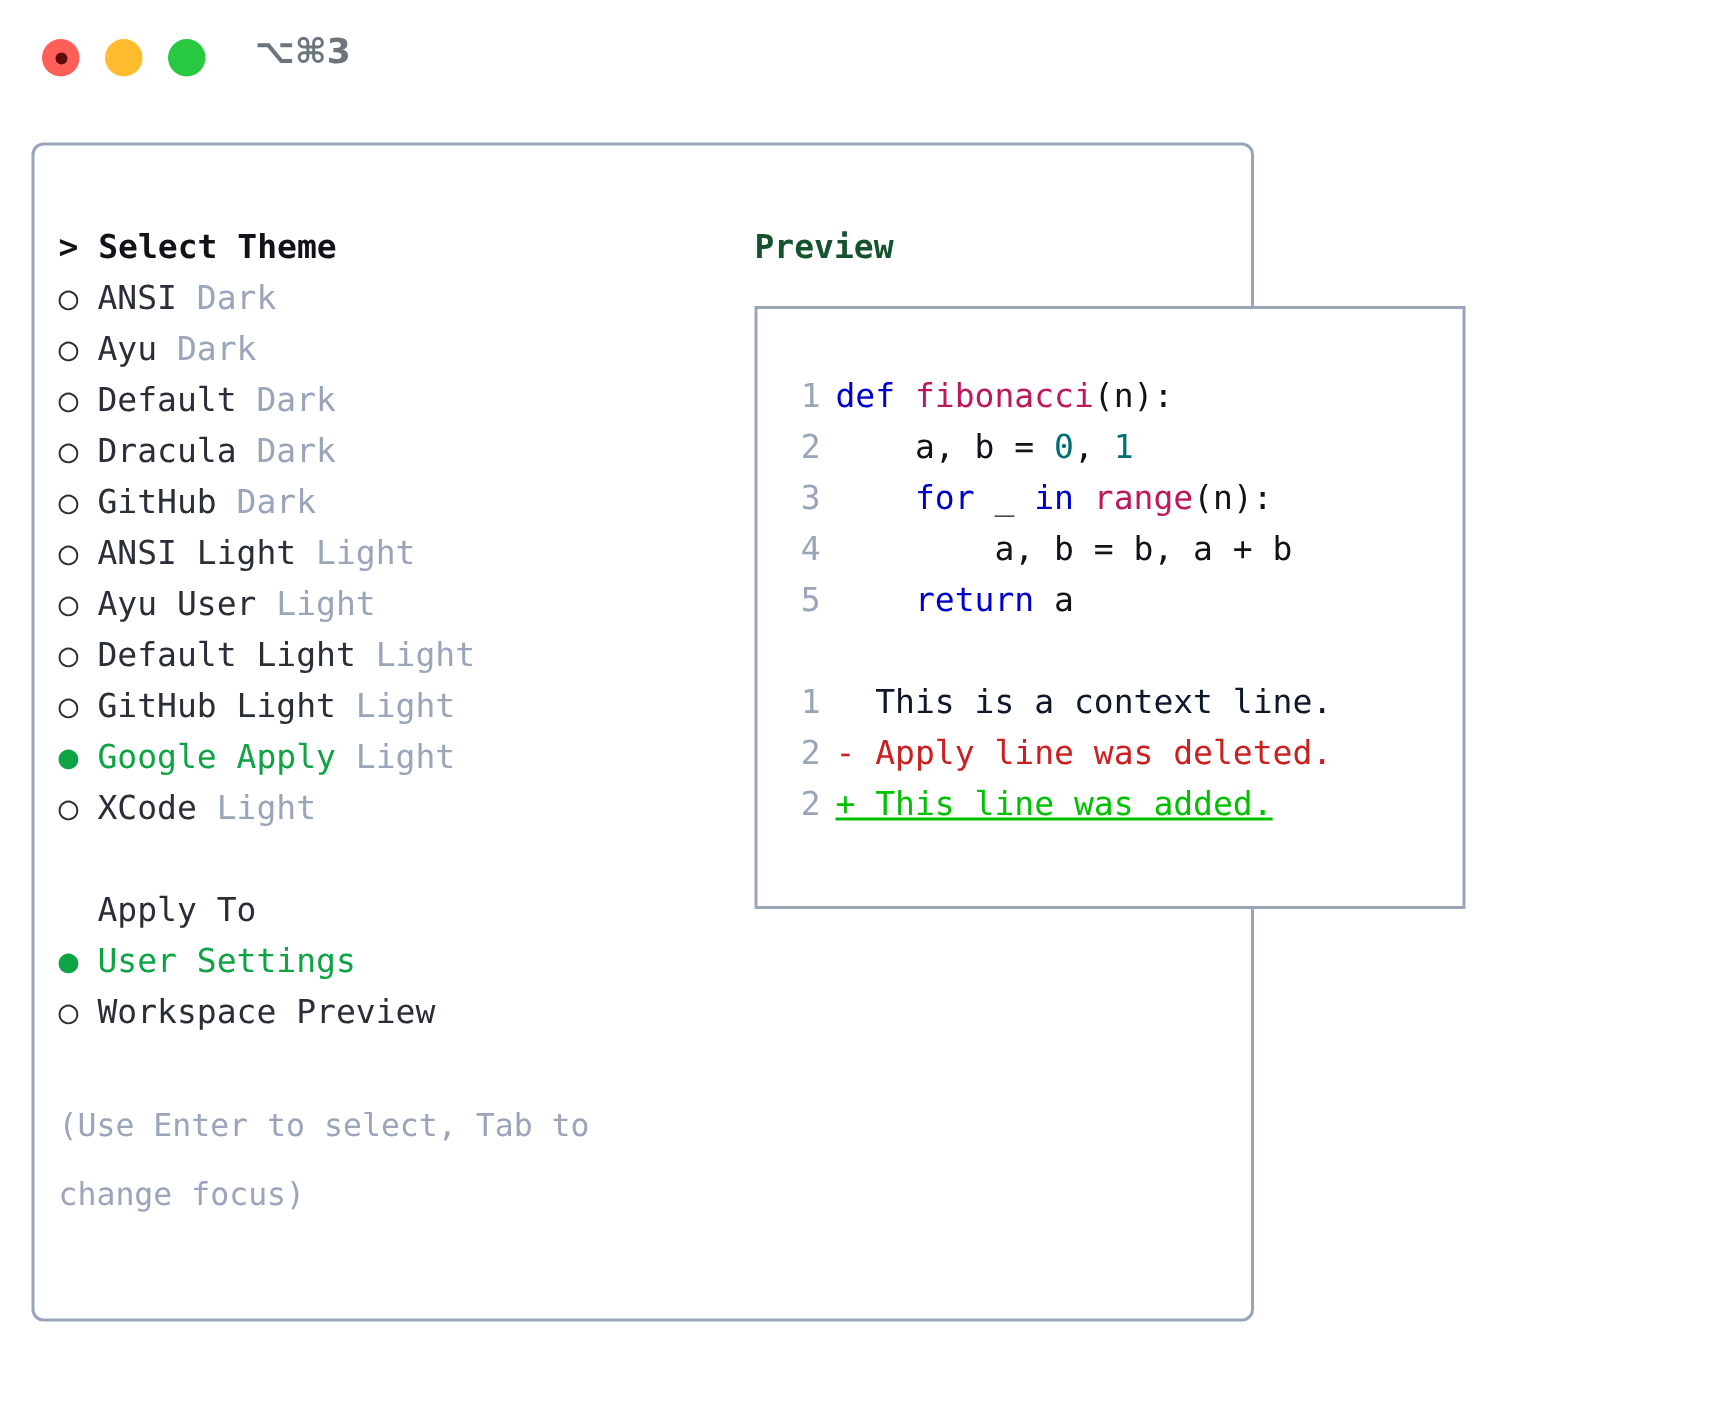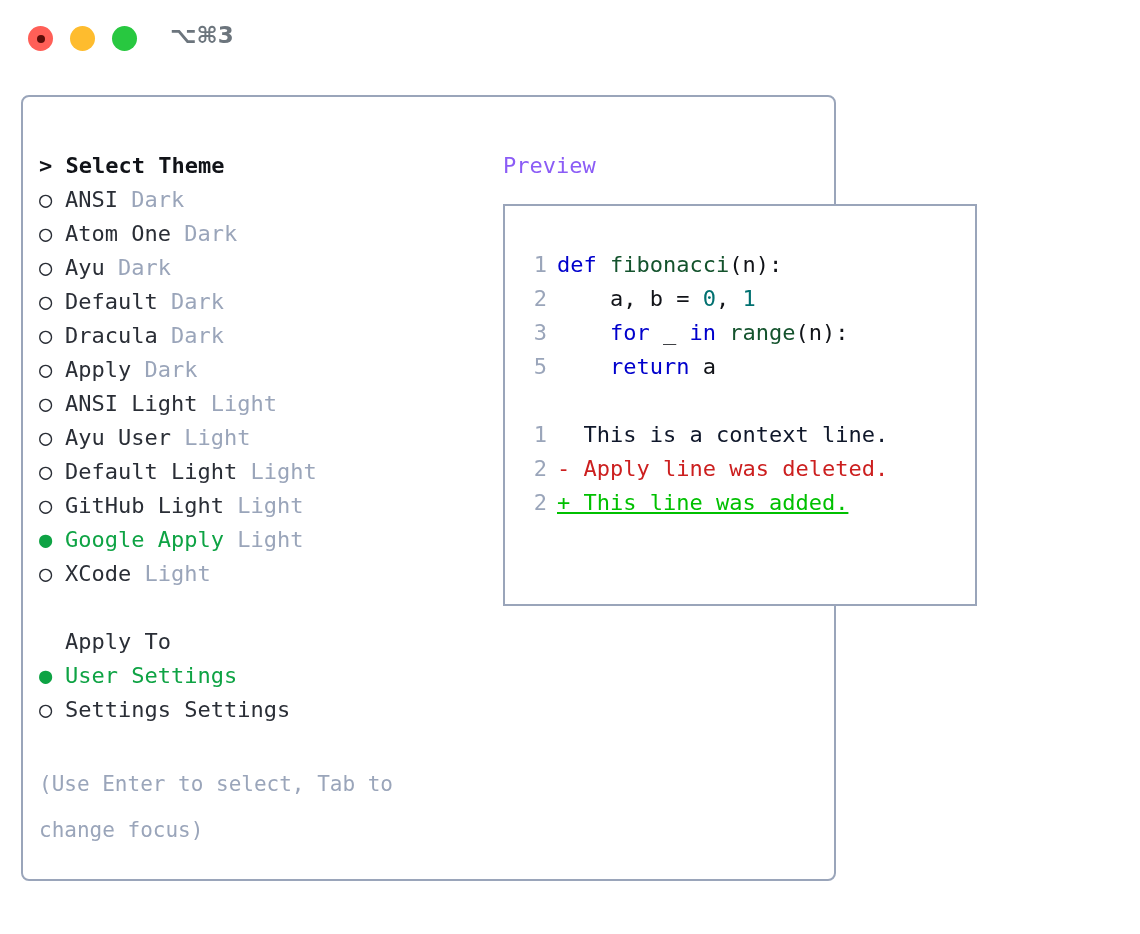--- a/index.html
+++ b/index.html
@@ -137,22 +137,22 @@
 
   
   .right-col {
     position: absolute;
     left: 480px;
     top: 52px;
     width: 500px;
   }
   .preview-title {
     font-size: 22px;
-    font-weight: normal;
-    color: #8b5cf6;
+    font-weight: bold;
+    color: #14532d;
     line-height: 34px;
   }
   .preview-box {
     margin-top: 21px;
     width: 474px;
     height: 402px;
     border: 2px solid #9aa5ba;
     box-sizing: border-box;
     background: #ffffff;
     padding: 42px 0 0 0;
@@ -165,21 +165,21 @@
     color: #111318;
   }
   .lineno {
     display: inline-block;
     width: 24px;
     text-align: right;
     color: #9aa5ba;
     margin-right: 10px;
   }
   .kw   { color: #0000cc; }
-  .fn   { color: #14532d; }
+  .fn   { color: #be185d; }
   .num  { color: #007070; }
   .pl   { color: #111318; }
   .ctx  { color: #0f172a; }
   .del  { color: #cc1f1f; }
   .add  { color: #00c000; text-decoration: underline; }
   .gap  { height: 34px; }
 </style>
 </head>
 <body>
 
@@ -194,50 +194,50 @@
     <div class="shortcut">⌥⌘3</div>
   </div>
 
   <div class="panel">
     <div class="columns">
 
       <div class="left-col">
         <div class="section-head">&gt; Select Theme</div>
         <div id="theme-options">
             <div class="opt-row"><span class="marker">○</span><span>ANSI </span><span class="variant">Dark</span></div>
-            <div class="opt-row"><span class="marker">○</span><span>Atom One </span><span class="variant">Dark</span></div>
             <div class="opt-row"><span class="marker">○</span><span>Ayu </span><span class="variant">Dark</span></div>
             <div class="opt-row"><span class="marker">○</span><span>Default </span><span class="variant">Dark</span></div>
             <div class="opt-row"><span class="marker">○</span><span>Dracula </span><span class="variant">Dark</span></div>
-            <div class="opt-row"><span class="marker">○</span><span>Apply </span><span class="variant">Dark</span></div>
+            <div class="opt-row"><span class="marker">○</span><span>GitHub </span><span class="variant">Dark</span></div>
             <div class="opt-row"><span class="marker">○</span><span>ANSI Light </span><span class="variant">Light</span></div>
             <div class="opt-row"><span class="marker">○</span><span>Ayu User </span><span class="variant">Light</span></div>
             <div class="opt-row"><span class="marker">○</span><span>Default Light </span><span class="variant">Light</span></div>
             <div class="opt-row"><span class="marker">○</span><span>GitHub Light </span><span class="variant">Light</span></div>
             <div class="opt-row selected"><span class="marker">●</span><span>Google Apply </span><span class="variant">Light</span></div>
             <div class="opt-row"><span class="marker">○</span><span>XCode </span><span class="variant">Light</span></div>
           </div>
 
         <div class="spacer-row"></div>
         <div class="apply-head">Apply To</div>
         <div id="apply-options">
             <div class="opt-row selected"><span class="marker">●</span><span>User Settings</span></div>
-            <div class="opt-row"><span class="marker">○</span><span>Settings Settings</span></div>
+            <div class="opt-row"><span class="marker">○</span><span>Workspace Preview</span></div>
           </div>
 
         <div class="hint">(Use Enter to select, Tab to change focus)</div>
       </div>
 
       <div class="right-col">
         <div class="preview-title">Preview</div>
         <div class="preview-box">
           <div id="code-block">
               <div class="code-line"><span class="lineno">1</span><span class="kw">def</span><span class="pl"> </span><span class="fn">fibonacci</span><span class="pl">(n):</span></div>
               <div class="code-line"><span class="lineno">2</span><span class="pl">    a, b = </span><span class="num">0</span><span class="pl">, </span><span class="num">1</span></div>
               <div class="code-line"><span class="lineno">3</span><span class="pl">    </span><span class="kw">for</span><span class="pl"> _ </span><span class="kw">in</span><span class="pl"> </span><span class="fn">range</span><span class="pl">(n):</span></div>
+              <div class="code-line"><span class="lineno">4</span><span class="pl">        a, b = b, a + b</span></div>
               <div class="code-line"><span class="lineno">5</span><span class="pl">    </span><span class="kw">return</span><span class="pl"> a</span></div>
             </div>
           <div class="gap"></div>
           <div id="diff-block">
               <div class="code-line"><span class="lineno">1</span><span class="ctx">  This is a context line.</span></div>
               <div class="code-line"><span class="lineno">2</span><span class="del">- Apply line was deleted.</span></div>
               <div class="code-line"><span class="lineno">2</span><span class="add">+ This line was added.</span></div>
             </div>
         </div>
       </div>

